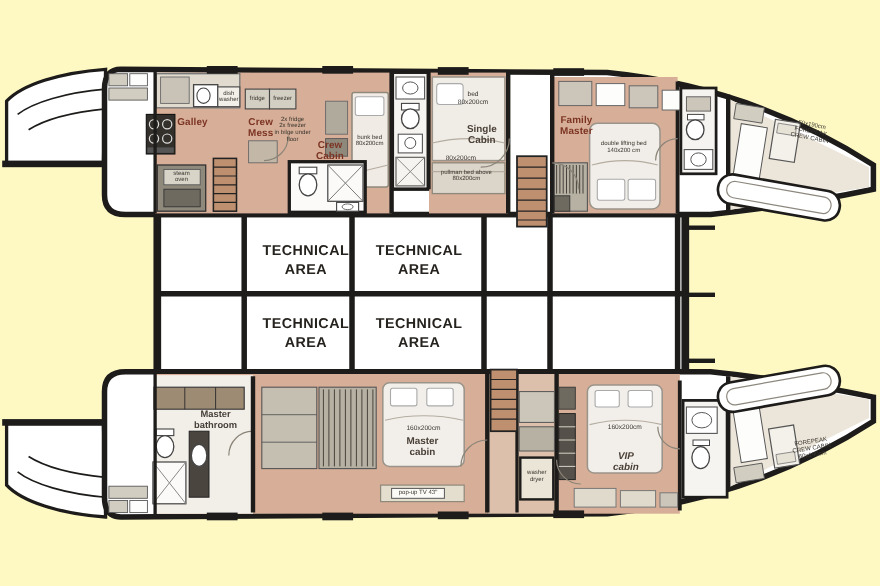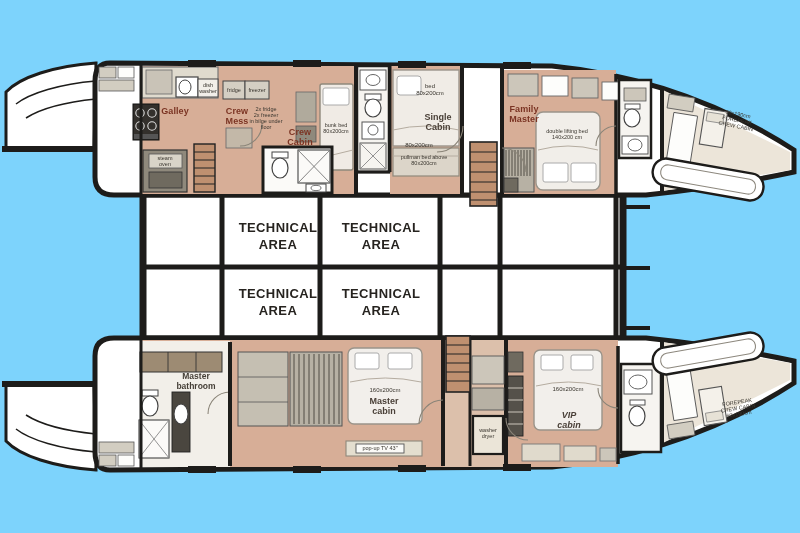--- a/index.html
+++ b/index.html
@@ -1,16 +1,16 @@
 <!DOCTYPE html>
 <html><head>
 <meta charset="utf-8">
 <style>
   html,body{margin:0;padding:0;background:#fff;}
-  .stage{position:relative;width:800px;height:533px;background:#7dd3fc;overflow:hidden;
+  .stage{position:relative;width:800px;height:533px;background:#fef9c3;overflow:hidden;
          font-family:"Liberation Sans",sans-serif;}
   .stage svg{position:absolute;left:0;top:0;}
   .lbl{position:absolute;transform:translate(-50%,-50%);text-align:center;
        white-space:pre-line;line-height:1.15;pointer-events:none;}
   .room{font-size:9px;font-weight:700;color:#7b3423;letter-spacing:.1px;}
   .room-dark{font-size:9px;font-weight:700;color:#4a4038;}
   .bath{font-size:8.5px;font-weight:600;color:#453f37;}
   .tech{font-size:13px;font-weight:700;color:#26231f;letter-spacing:.4px;line-height:1.3;}
   .tiny{font-size:6px;font-weight:400;color:#3a362f;line-height:1.12;}
   .micro{font-size:5.5px;font-weight:400;color:#3a362f;line-height:1.1;}

